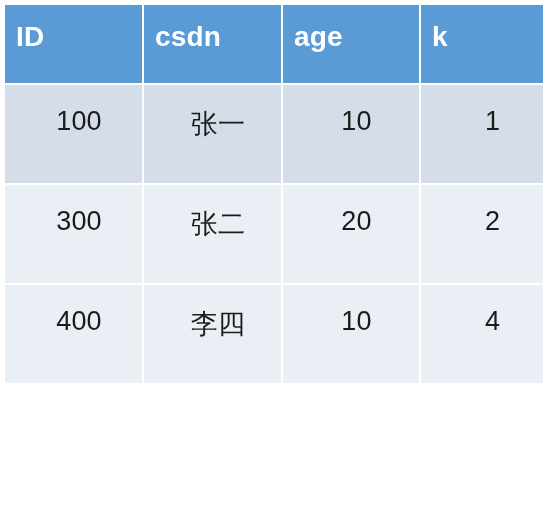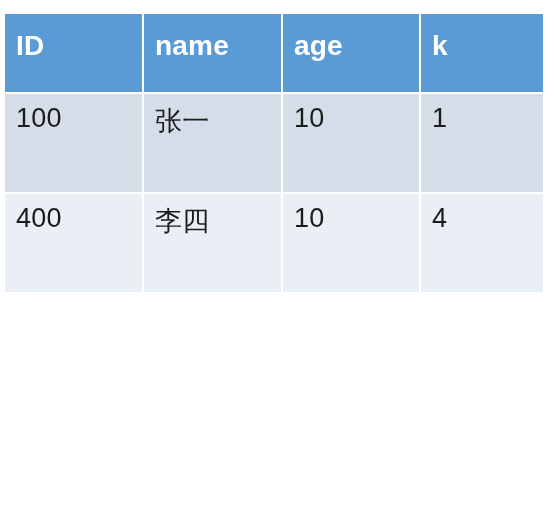--- a/index.html
+++ b/index.html
@@ -11,21 +11,21 @@
     width: 554px;
     height: 505px;
     overflow: hidden;
     font-family: "Liberation Sans", "DejaVu Sans", sans-serif;
     position: relative;
   }
 
   #table-wrap {
     position: absolute;
     left: 5px;
-    top: 14px;
+    top: 5px;
     width: 538px;
     height: 380px;
     overflow: hidden;
   }
 
   table.data-table {
     border-collapse: separate;
     border-spacing: 2px 2px;
     width: 538px;
     table-layout: fixed;
@@ -47,23 +47,23 @@
     padding: 16px 0 0 11px;
     height: 78px;
     box-sizing: border-box;
     letter-spacing: 0.2px;
   }
 
   tbody td {
     font-size: 27px;
     font-weight: normal;
     color: #1b1b1b;
-    text-align: left;
+    text-align: center;
     vertical-align: top;
-    padding: 9px 0 0 11px;
+    padding: 21px 0 0 11px;
     height: 98px;
     box-sizing: border-box;
     letter-spacing: 0.2px;
   }
 
   tbody tr.row-dark td { background: #d4dde8; }
   tbody tr.row-light td { background: #eaeef5; }
 
   .cn { font-family: Liberation Serif, serif; margin-left: 23px; }
 
@@ -99,31 +99,37 @@
   <table class="data-table">
     <colgroup>
       <col class="c0">
         <col class="c1">
         <col class="c2">
         <col class="c3">
     </colgroup>
     <thead>
       <tr>
         <th>ID</th>
-        <th>name</th>
+        <th>csdn</th>
         <th>age</th>
         <th>k</th>
       </tr>
     </thead>
     <tbody>
       <tr class="row-dark">
         <td>100</td>
         <td class="cn">张一</td>
         <td>10</td>
         <td>1</td>
+      </tr>
+      <tr class="row-light">
+        <td>300</td>
+        <td class="cn">张二</td>
+        <td>20</td>
+        <td>2</td>
       </tr>
       <tr class="row-light">
         <td>400</td>
         <td class="cn">李四</td>
         <td>10</td>
         <td>4</td>
       </tr>
     </tbody>
   </table>
 </div>

